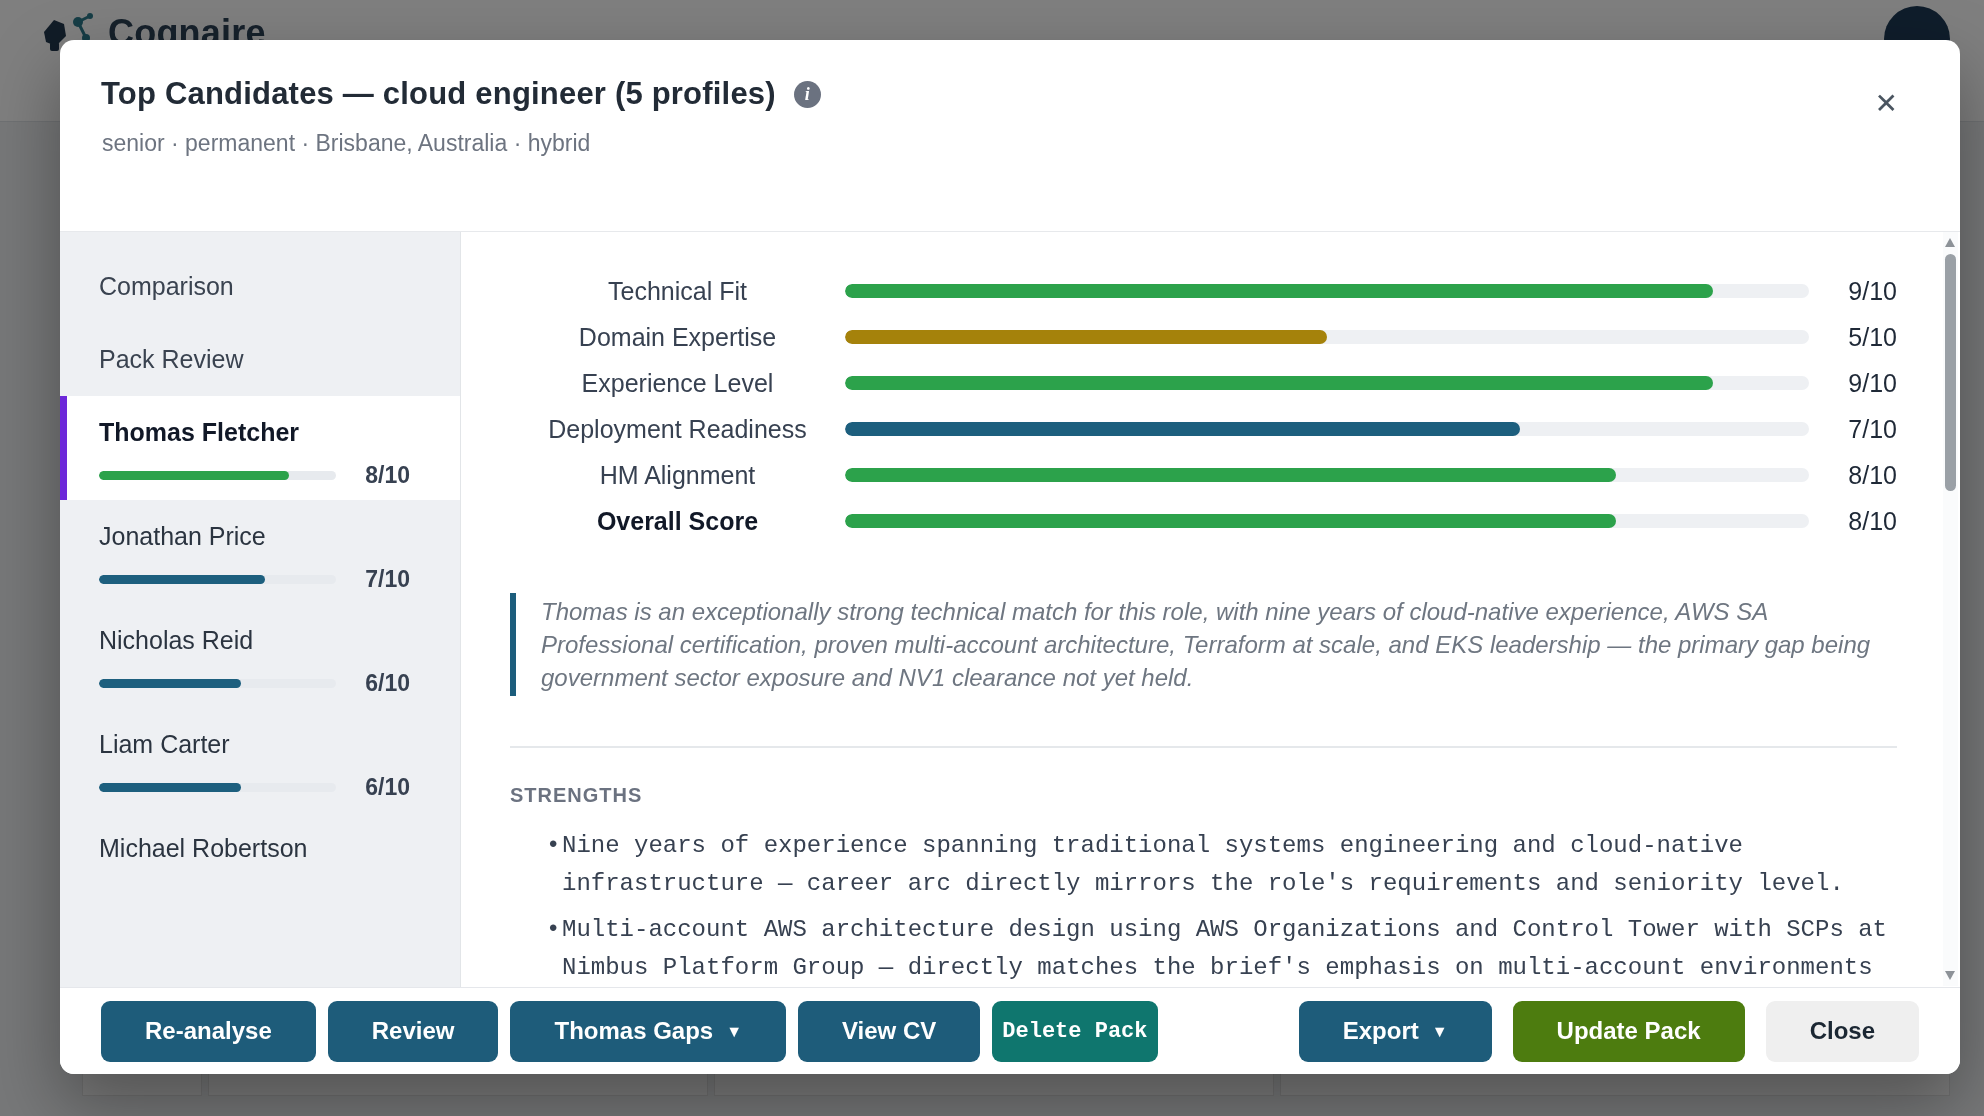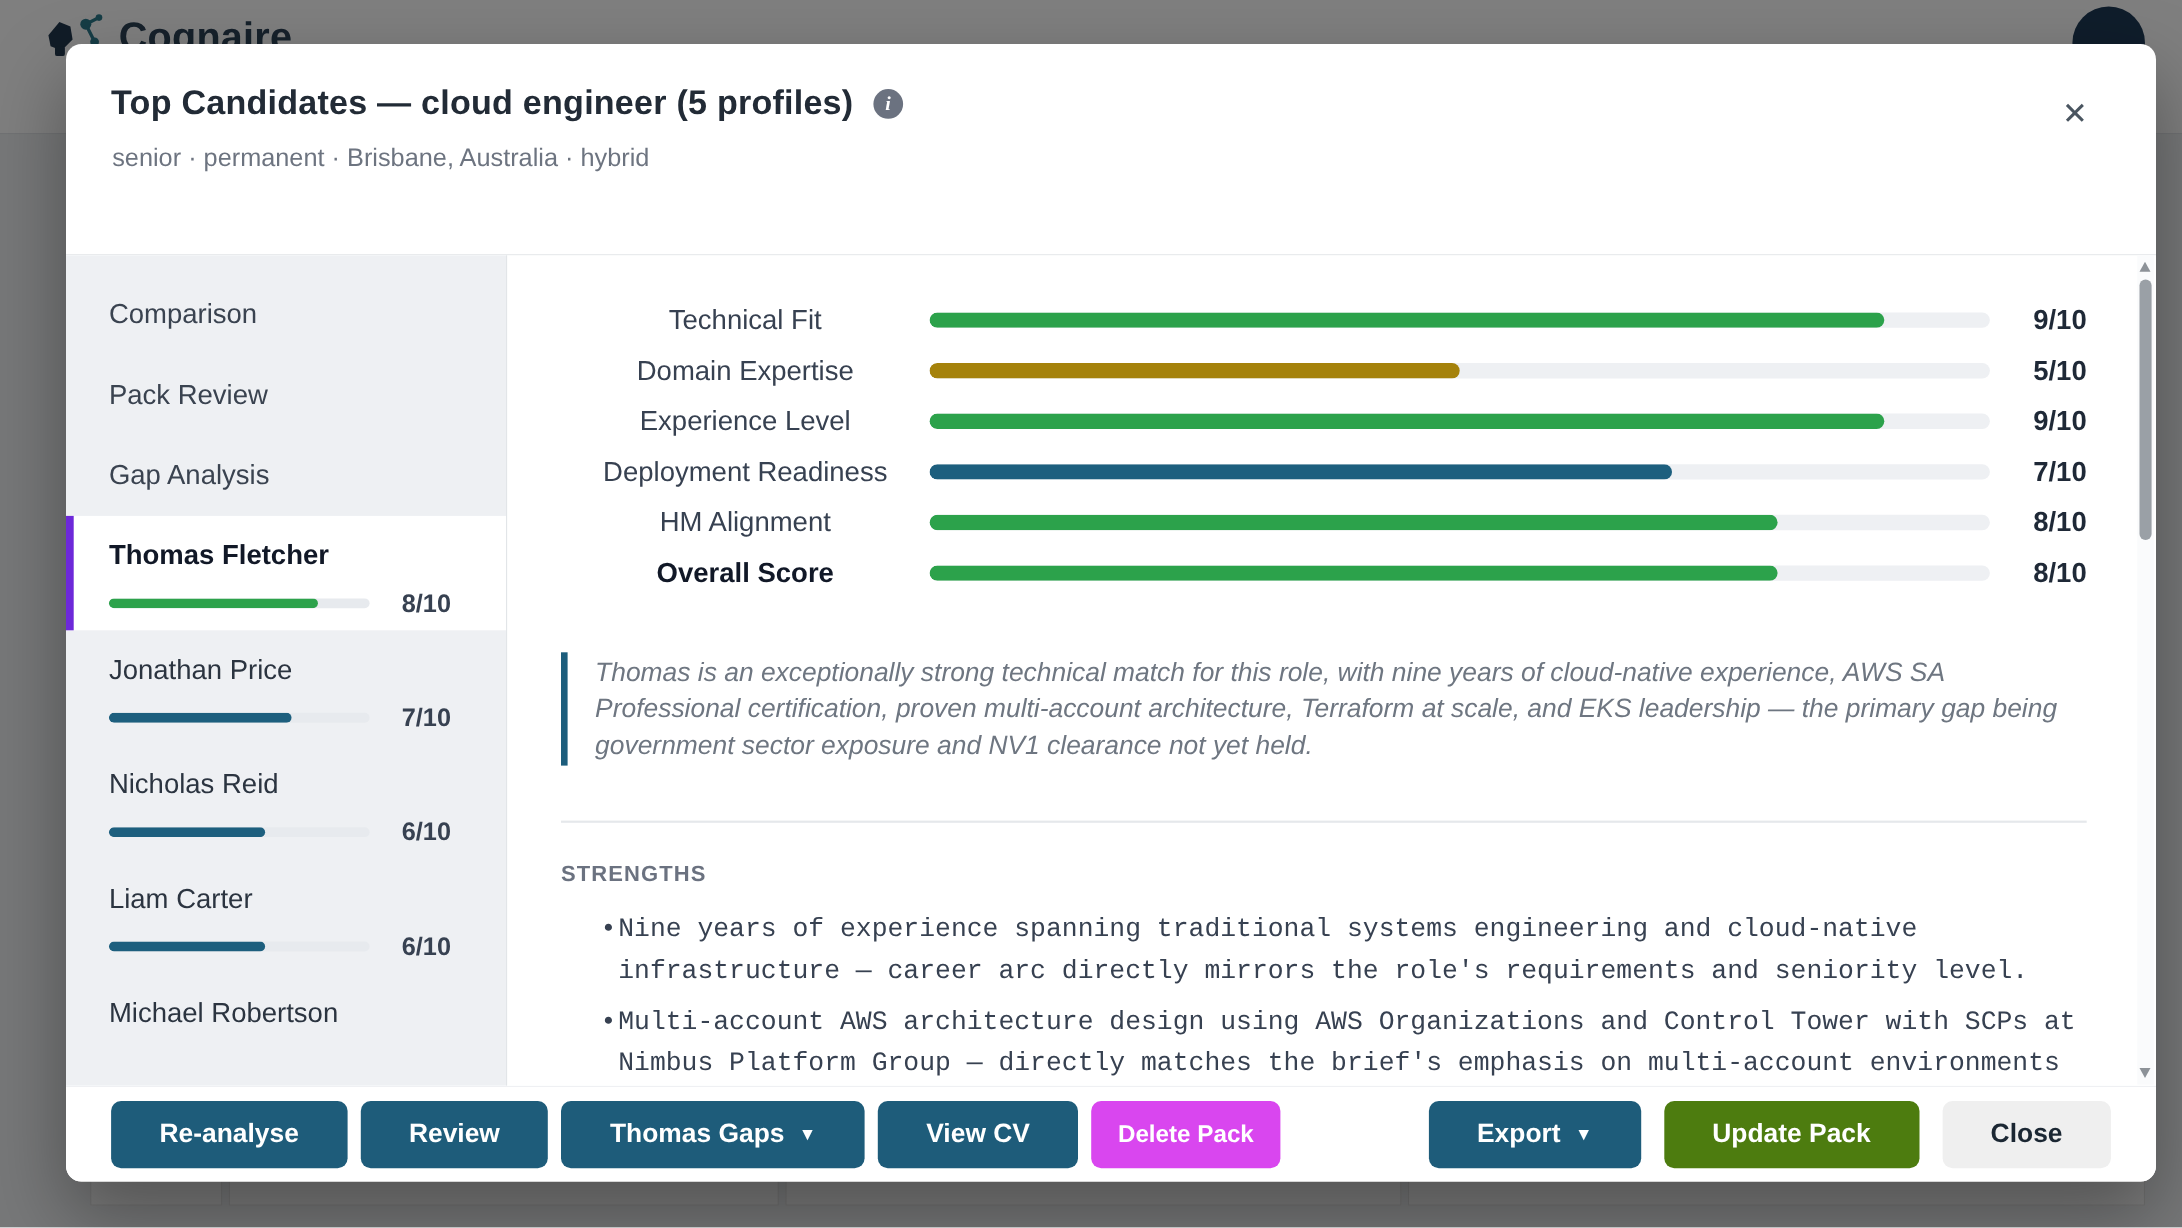--- a/index.html
+++ b/index.html
@@ -45,21 +45,21 @@
   .cand-score { font-size:23px; font-weight:700; color:#374151; min-width:56px; text-align:right; }
 
   
   .content { flex:1; padding:36px 63px 0 49px; overflow:hidden; }
   .score-row { height:46px; display:flex; align-items:center; }
   .s-label { width:335px; font-size:25px; color:#374151; flex:none;text-align:center; }
   .s-label.bold { font-weight:700; color:#111827; }
   .s-barwrap { flex:1; }
   .track { height:14px; border-radius:8px; background:#eef0f3; position:relative; overflow:hidden; }
   .fill { position:absolute; left:0; top:0; bottom:0; border-radius:8px; }
-  .s-value { width:88px; text-align:right; font-size:25px; font-weight:700; color:#1f2937; flex:none; }
+  .s-value { width:88px; text-align:right; font-size:25px; font-weight:400; color:#1f2937; flex:none; }
 
   .quote { margin-top:49px; border-left:6px solid #1c5d7c; padding:2px 25px 2px 25px; font-style:italic;
            font-size:24px; line-height:33px; color:#6e7681; }
   .divider { margin-top:50px; height:2px; background:#e5e8eb; }
   .strengths-h { margin-top:36px; font-size:20px; font-weight:700; letter-spacing:1px; color:#6b7280; }
   .bullets { list-style:none; margin:20px 0 0 0; padding:0; }
   .bullets li { position:relative; padding-left:52px; font-size:24px; line-height:38px; color:#374151; margin-bottom:8px;font-family:Liberation Mono, monospace; }
   .bullets li::before { content:"\2022"; position:absolute; left:36px; top:0; color:#374151; }
 
   
@@ -71,21 +71,21 @@
   .sb-thumb { position:absolute; top:22px; left:2px; width:11px; height:237px; background:#9aa0a6; border-radius:6px; }
 
   
   .modal-footer { position:absolute; left:0; right:0; bottom:0; height:87px; background:#fff;
                   border-top:1.5px solid #e5e7eb; border-radius:0 0 14px 14px;
                   display:flex; align-items:center; gap:21px; padding:0 41px; }
   .btn { height:61px; border:none; border-radius:9px; display:flex; align-items:center; justify-content:center;
          font-family:inherit; font-size:24px; font-weight:600; color:#fff; padding:0 44px; gap:13px; cursor:pointer; white-space:nowrap; }
   .btn .caret { font-size:16px; line-height:1; margin-top:2px; }
   .btn.teal  { background:#1e5c7a; }
-  .btn.red   { background:#d946ef; font-size:22px; padding:0 24px; }
+  .btn.red   { background:#0f766e; font-size:22px; padding:0 10px;font-family:Liberation Mono, monospace; }
   .btn.navy  { background:#4d7c0f; }
   .btn.light { background:#efefef; color:#1b2733; font-weight:600; }
   .spacer { flex:1; }
 </style>
 </head>
 <body>
 
 <div class="behind">
   <div class="app-header">
     <div class="logo">
@@ -118,21 +118,20 @@
     <span class="info-badge">i</span>
   </div>
   <div class="m-subtitle">senior · permanent · Brisbane, Australia · hybrid</div>
   <div class="m-close">✕</div>
 
   <div class="modal-body">
     <div class="sidebar">
       <div>
           <div class="nav-item">Comparison</div>
           <div class="nav-item">Pack Review</div>
-          <div class="nav-item">Gap Analysis</div>
         </div>
       <div>
           <div class="cand selected">
             <div class="cand-name">Thomas Fletcher</div>
             <div class="cand-bar-row">
               <div class="mini-track">
                 <div class="mini-fill" style="width: 80%; background: rgb(44, 162, 75);"></div>
               </div>
               <span class="cand-score">8/10</span>
             </div>

